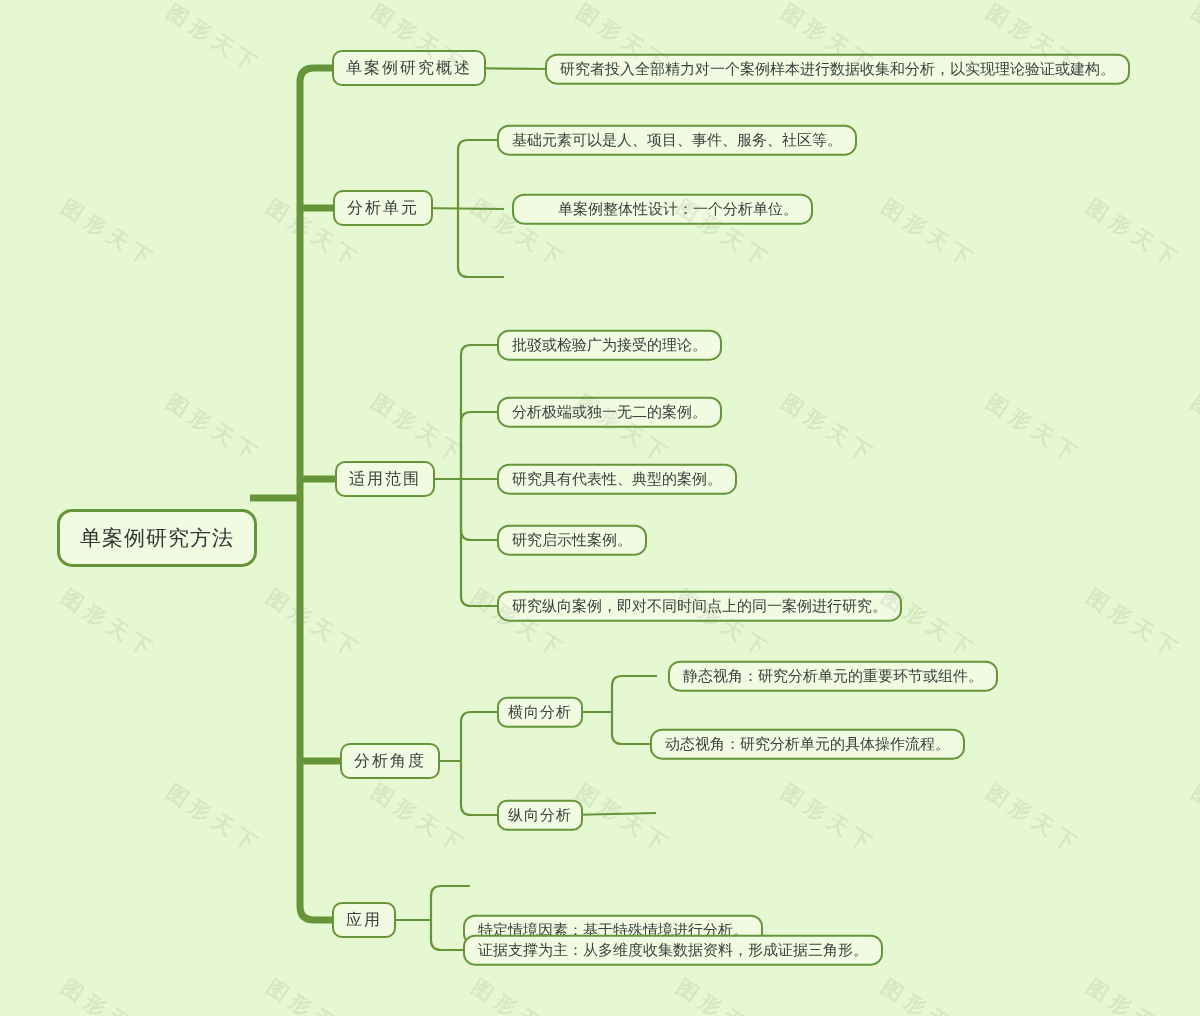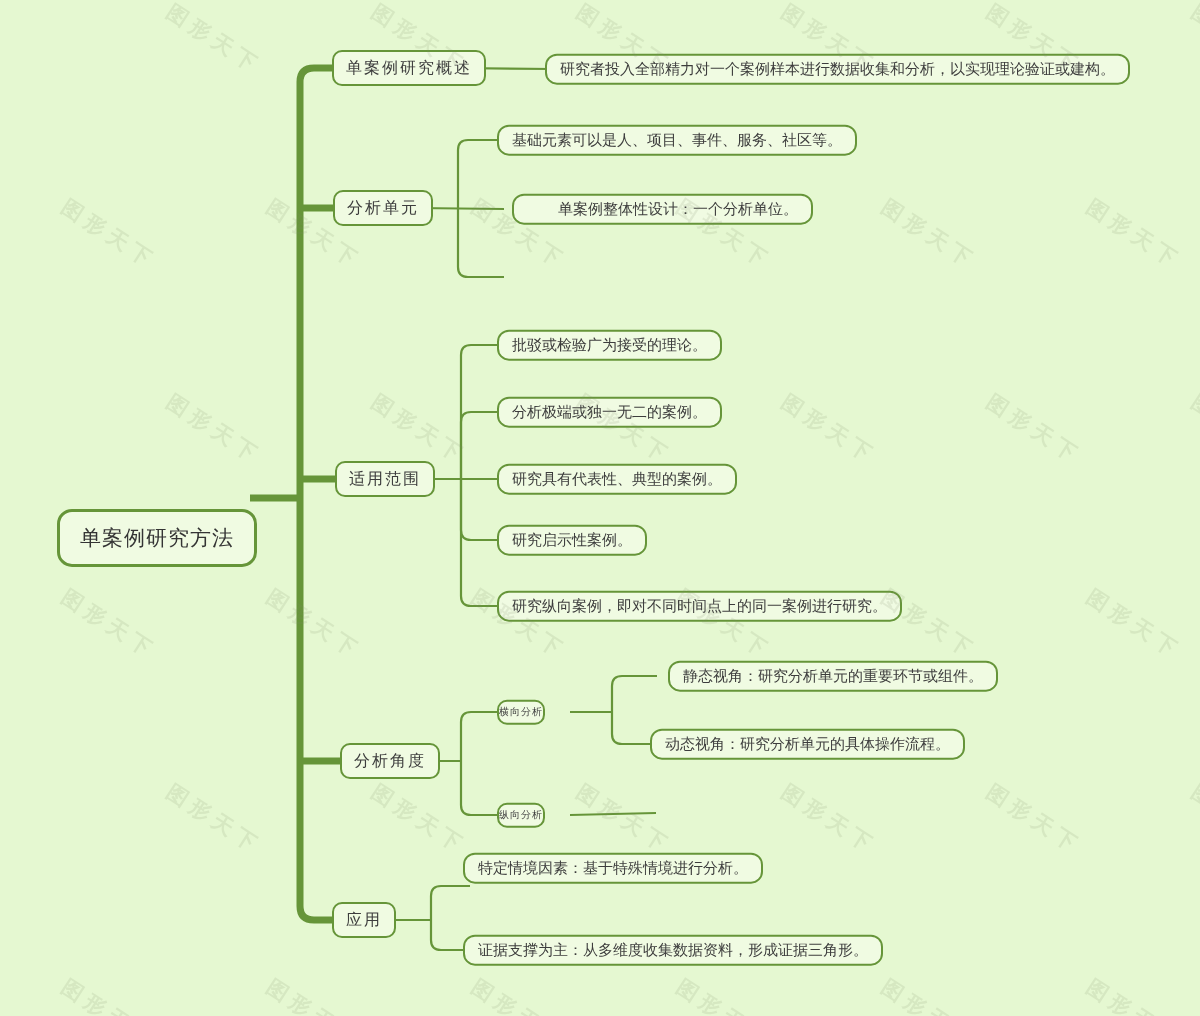--- a/index.html
+++ b/index.html
@@ -20,21 +20,21 @@
     border:2.5px solid #669539;
     border-radius:12px;
     color:#3d3d3d;
     white-space:nowrap;
     z-index:2;
     box-sizing:border-box;
     line-height:1.25;
   }
   .root{font-size:21px;padding:13px 20px;border-radius:15px;border-width:3px;letter-spacing:1px;color:#343434;}
   .n1{font-size:16px;padding:6px 12px;letter-spacing:2px;border-radius:10px;}
-  .n2{font-size:10px;padding:4px 0;letter-spacing:1px;border-radius:10px;}
+  .n2{font-size:15px;padding:4px 9px;letter-spacing:1px;border-radius:10px;}
   .leaf{font-size:15px;padding:4px 13px;border-radius:12px;}
   .wm-layer{position:absolute;left:0;top:0;width:100%;height:100%;z-index:3;pointer-events:none;}
   .wm{
     position:absolute;
     transform:rotate(33deg);
     font-size:21px;
     font-weight:bold;
     letter-spacing:6px;
     color:rgba(125,140,110,0.15);
     white-space:nowrap;
@@ -139,16 +139,16 @@
   <div class="node leaf" style="left:497px;top:412px;">分析极端或独一无二的案例。</div>
   <div class="node leaf" style="left:497px;top:479px;">研究具有代表性、典型的案例。</div>
   <div class="node leaf" style="left:497px;top:540px;">研究启示性案例。</div>
   <div class="node leaf" style="left:497px;top:606px;">研究纵向案例，即对不同时间点上的同一案例进行研究。</div>
 
   <div class="node n2" style="left:497px;top:712px;">横向分析</div>
   <div class="node n2" style="left:497px;top:815px;">纵向分析</div>
   <div class="node leaf" style="left:668px;top:676px;">静态视角：研究分析单元的重要环节或组件。</div>
   <div class="node leaf" style="left:650px;top:744px;">动态视角：研究分析单元的具体操作流程。</div>
 
-  <div class="node leaf" style="left:463px;top:868px;">特定情境因素：基于特殊情境进行分析。</div>
+  <div class="node leaf" style="left:463px;top:930px;">特定情境因素：基于特殊情境进行分析。</div>
   <div class="node leaf" style="left:463px;top:950px;">证据支撑为主：从多维度收集数据资料，形成证据三角形。</div>
 
 </div>
 
 </body></html>

